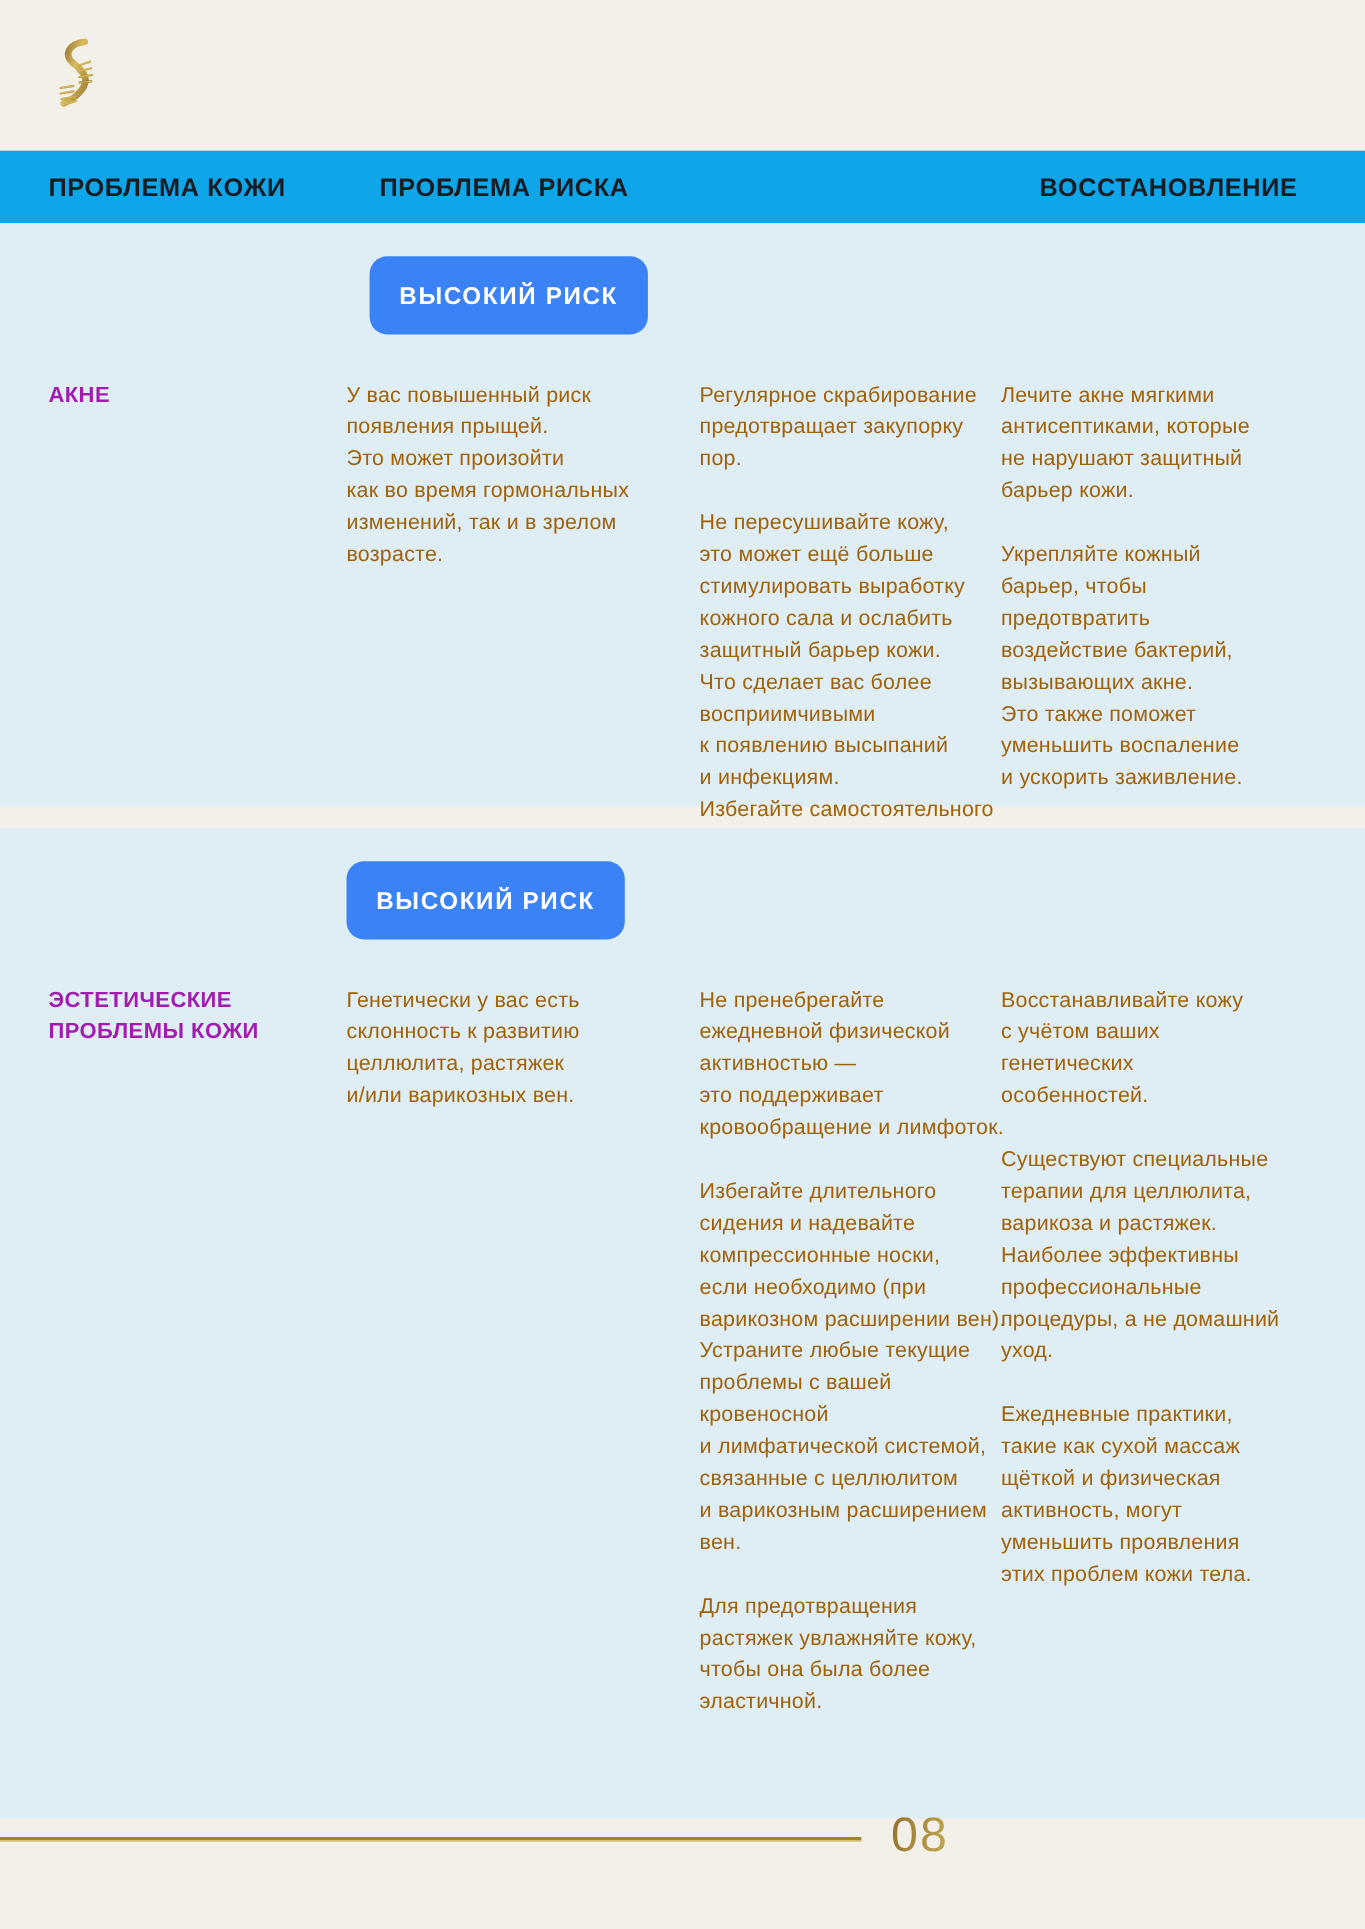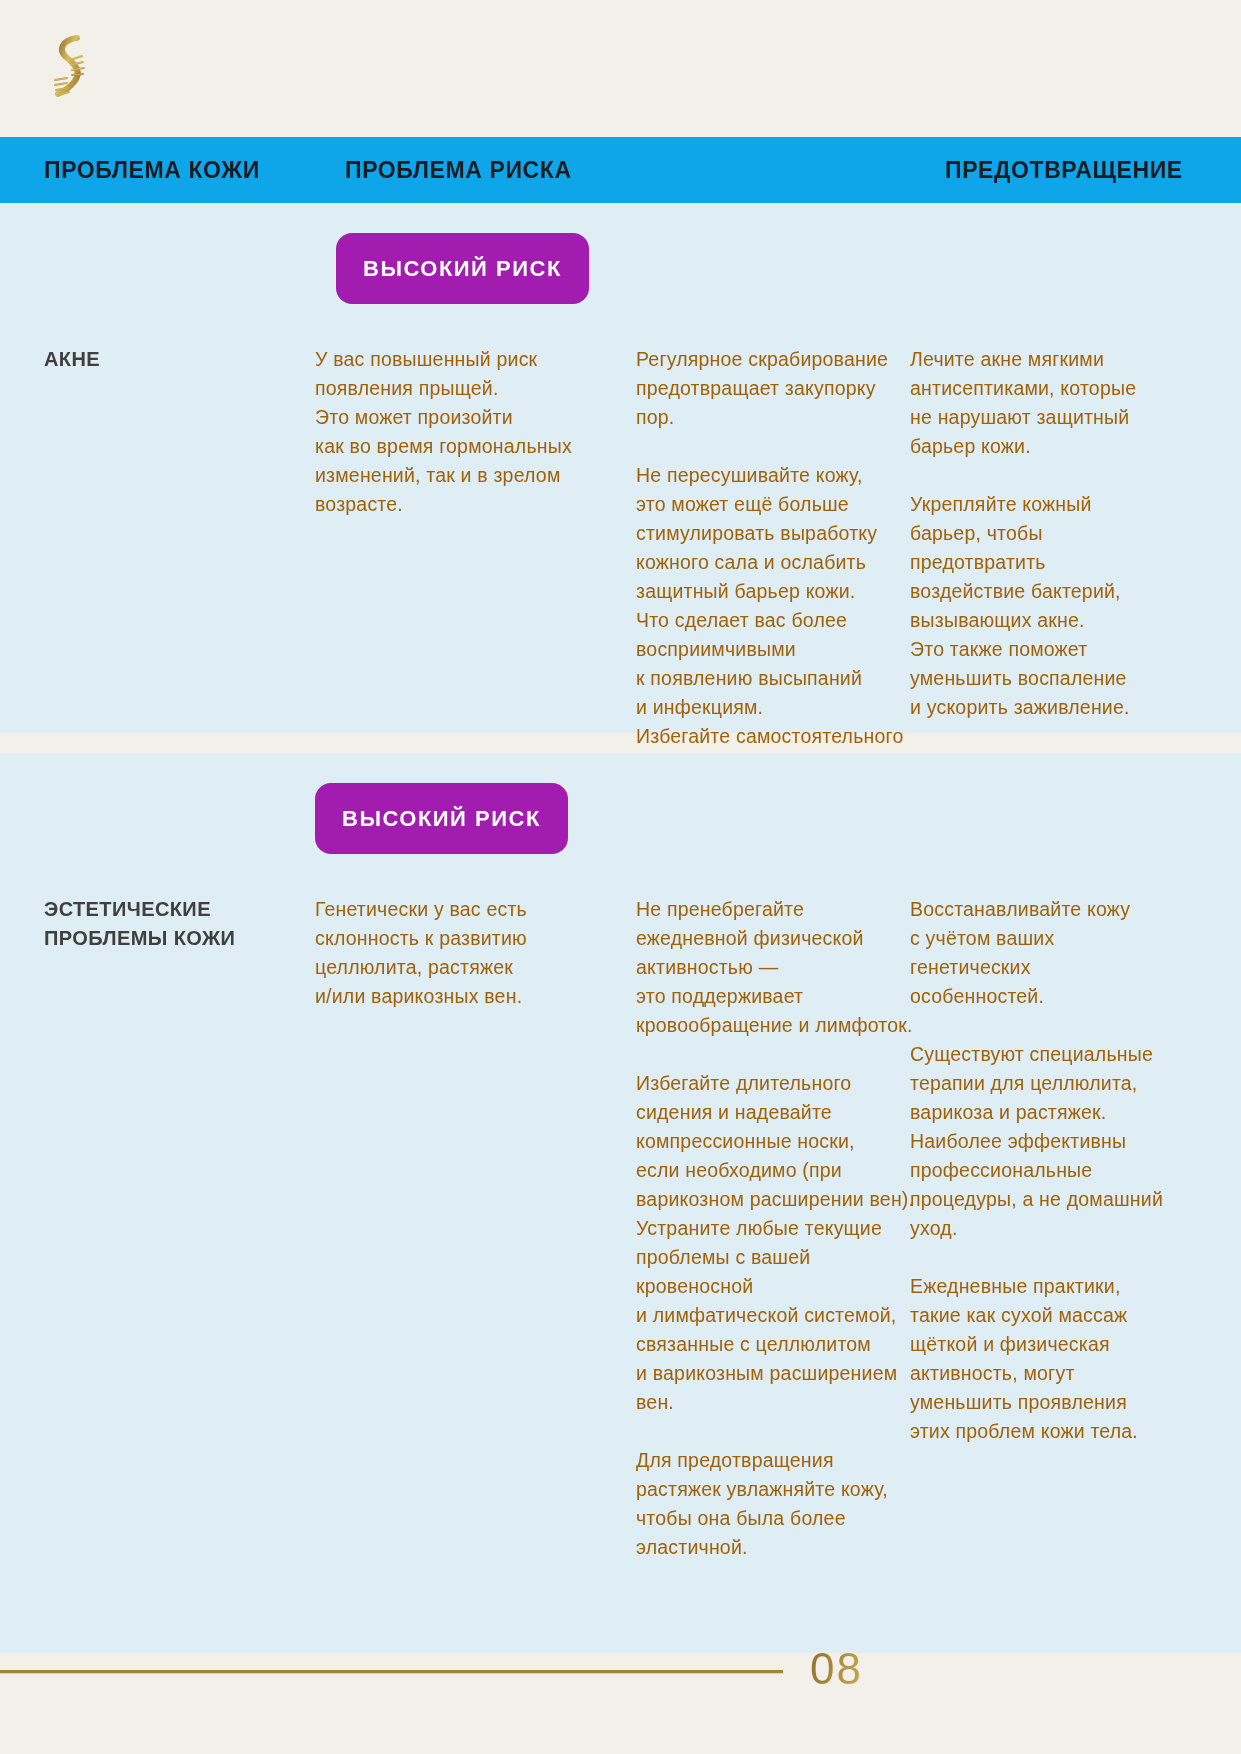--- a/index.html
+++ b/index.html
@@ -53,21 +53,21 @@
     background:#dfedf5;
   }
   .panel-1{top:203px; height:530px;}
   .panel-2{top:753px; height:900px;}
 
   .risk-badge{
     position:absolute;
     top:30px;
     height:71px;
     padding:0 27px;
-    background:#a21caf;
+    background:#3b82f6;
     border-radius:16px;
     display:flex; align-items:center; justify-content:center;
     box-sizing:border-box;
   }
   .panel-1 .risk-badge{left:336px;}
   .panel-2 .risk-badge{left:315px;}
   .risk-badge .badge-label{
     color:#ffffff;
     font-weight:bold;
     font-size:22px;
@@ -81,21 +81,21 @@
     font-size:19.5px;
     line-height:29px;
     letter-spacing:0.2px;
     white-space:pre-line;
     color:#a16207;
   }
   .cell.problem{
     left:44px; width:260px;
     font-weight:bold;
     font-size:20px;
-    color:#404040;
+    color:#a21caf;
     letter-spacing:0.4px;
   }
   .cell.risk{left:315px; width:300px;}
   .cell.prevention{left:636px; width:305px;}
   .cell.recovery{left:910px; width:290px;}
 
   
   .footer-rule{
     position:absolute;
     left:0; top:1670px;
@@ -138,21 +138,21 @@
       <line x1="9" y1="46" x2="21" y2="44"></line>
       <line x1="9" y1="51" x2="21" y2="49"></line>
       <line x1="10" y1="56" x2="22" y2="54"></line>
       <line x1="12" y1="61" x2="23" y2="58"></line>
     </g>
   </svg>
 
   <div class="col-header-band">
     <span class="col-header h1">ПРОБЛЕМА КОЖИ</span>
     <span class="col-header h2">ПРОБЛЕМА РИСКА</span>
-    <span class="col-header h4">ПРЕДОТВРАЩЕНИЕ</span>
+    <span class="col-header h4">ВОССТАНОВЛЕНИЕ</span>
   </div>
 
   <section class="risk-panel panel-1">
     <div class="risk-badge">
       <span class="badge-label">ВЫСОКИЙ РИСК</span>
     </div>
     <div class="cell problem">АКНЕ</div>
     <div class="cell risk">У вас повышенный риск
 появления прыщей.
 Это может произойти

